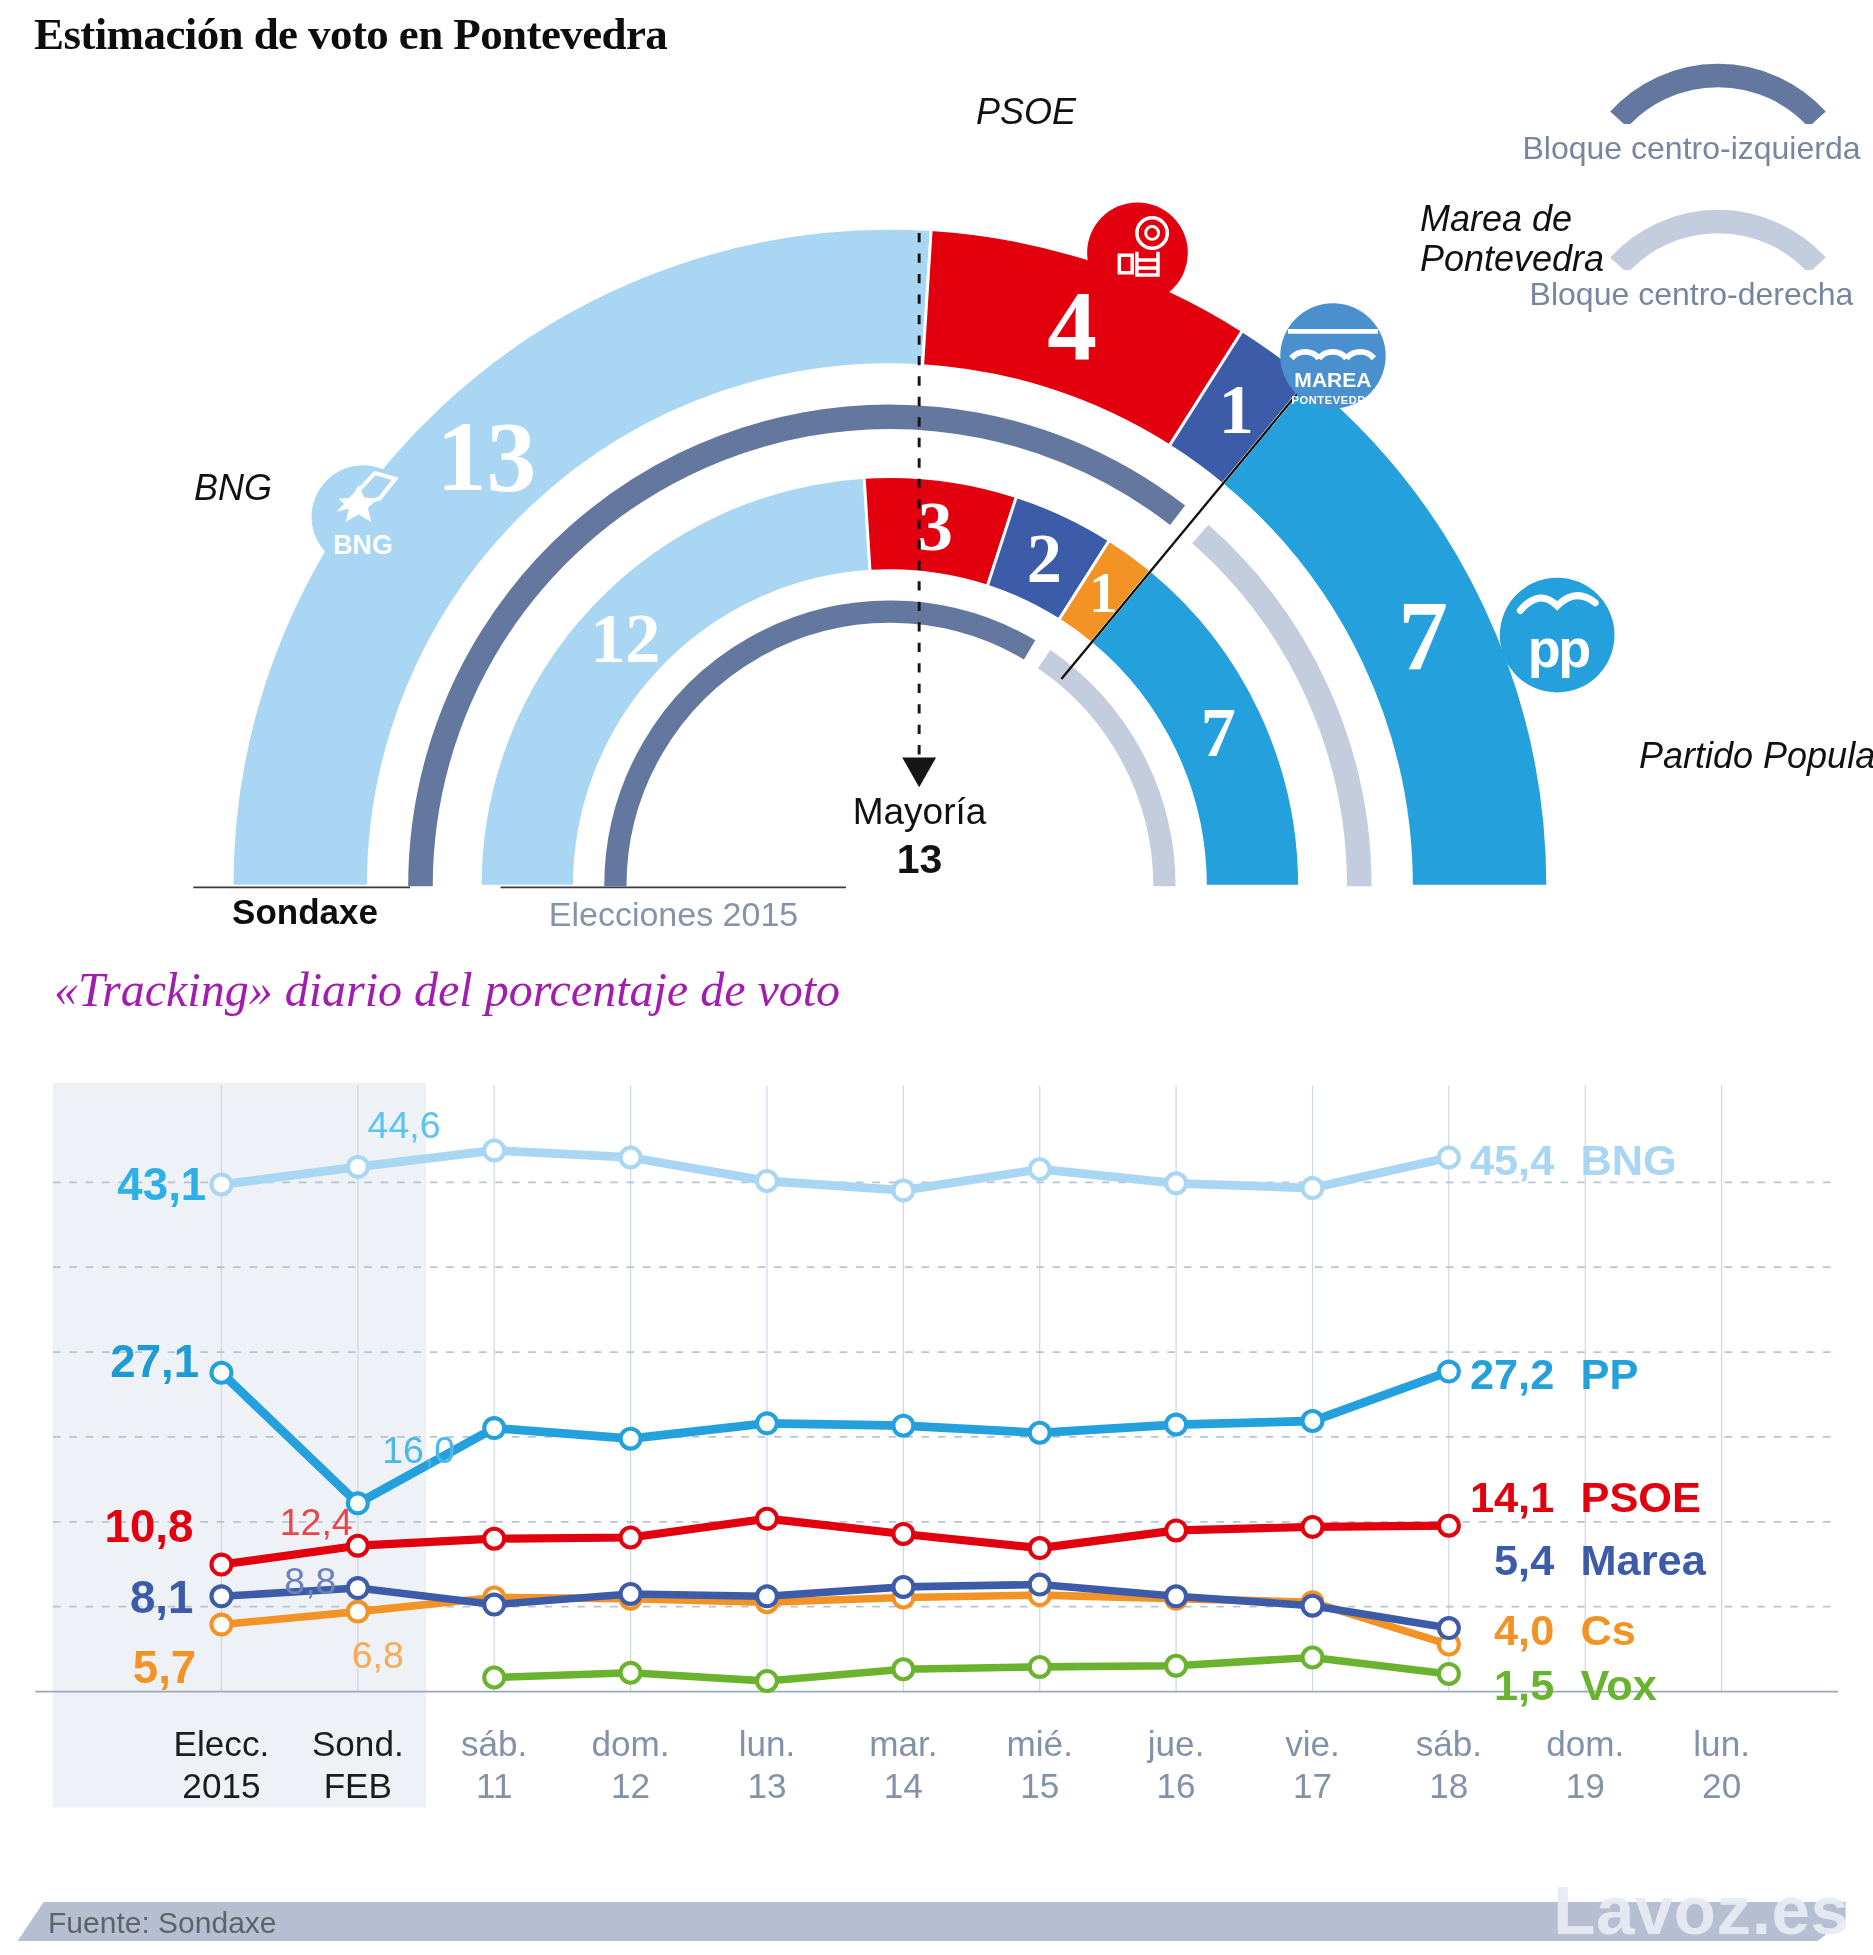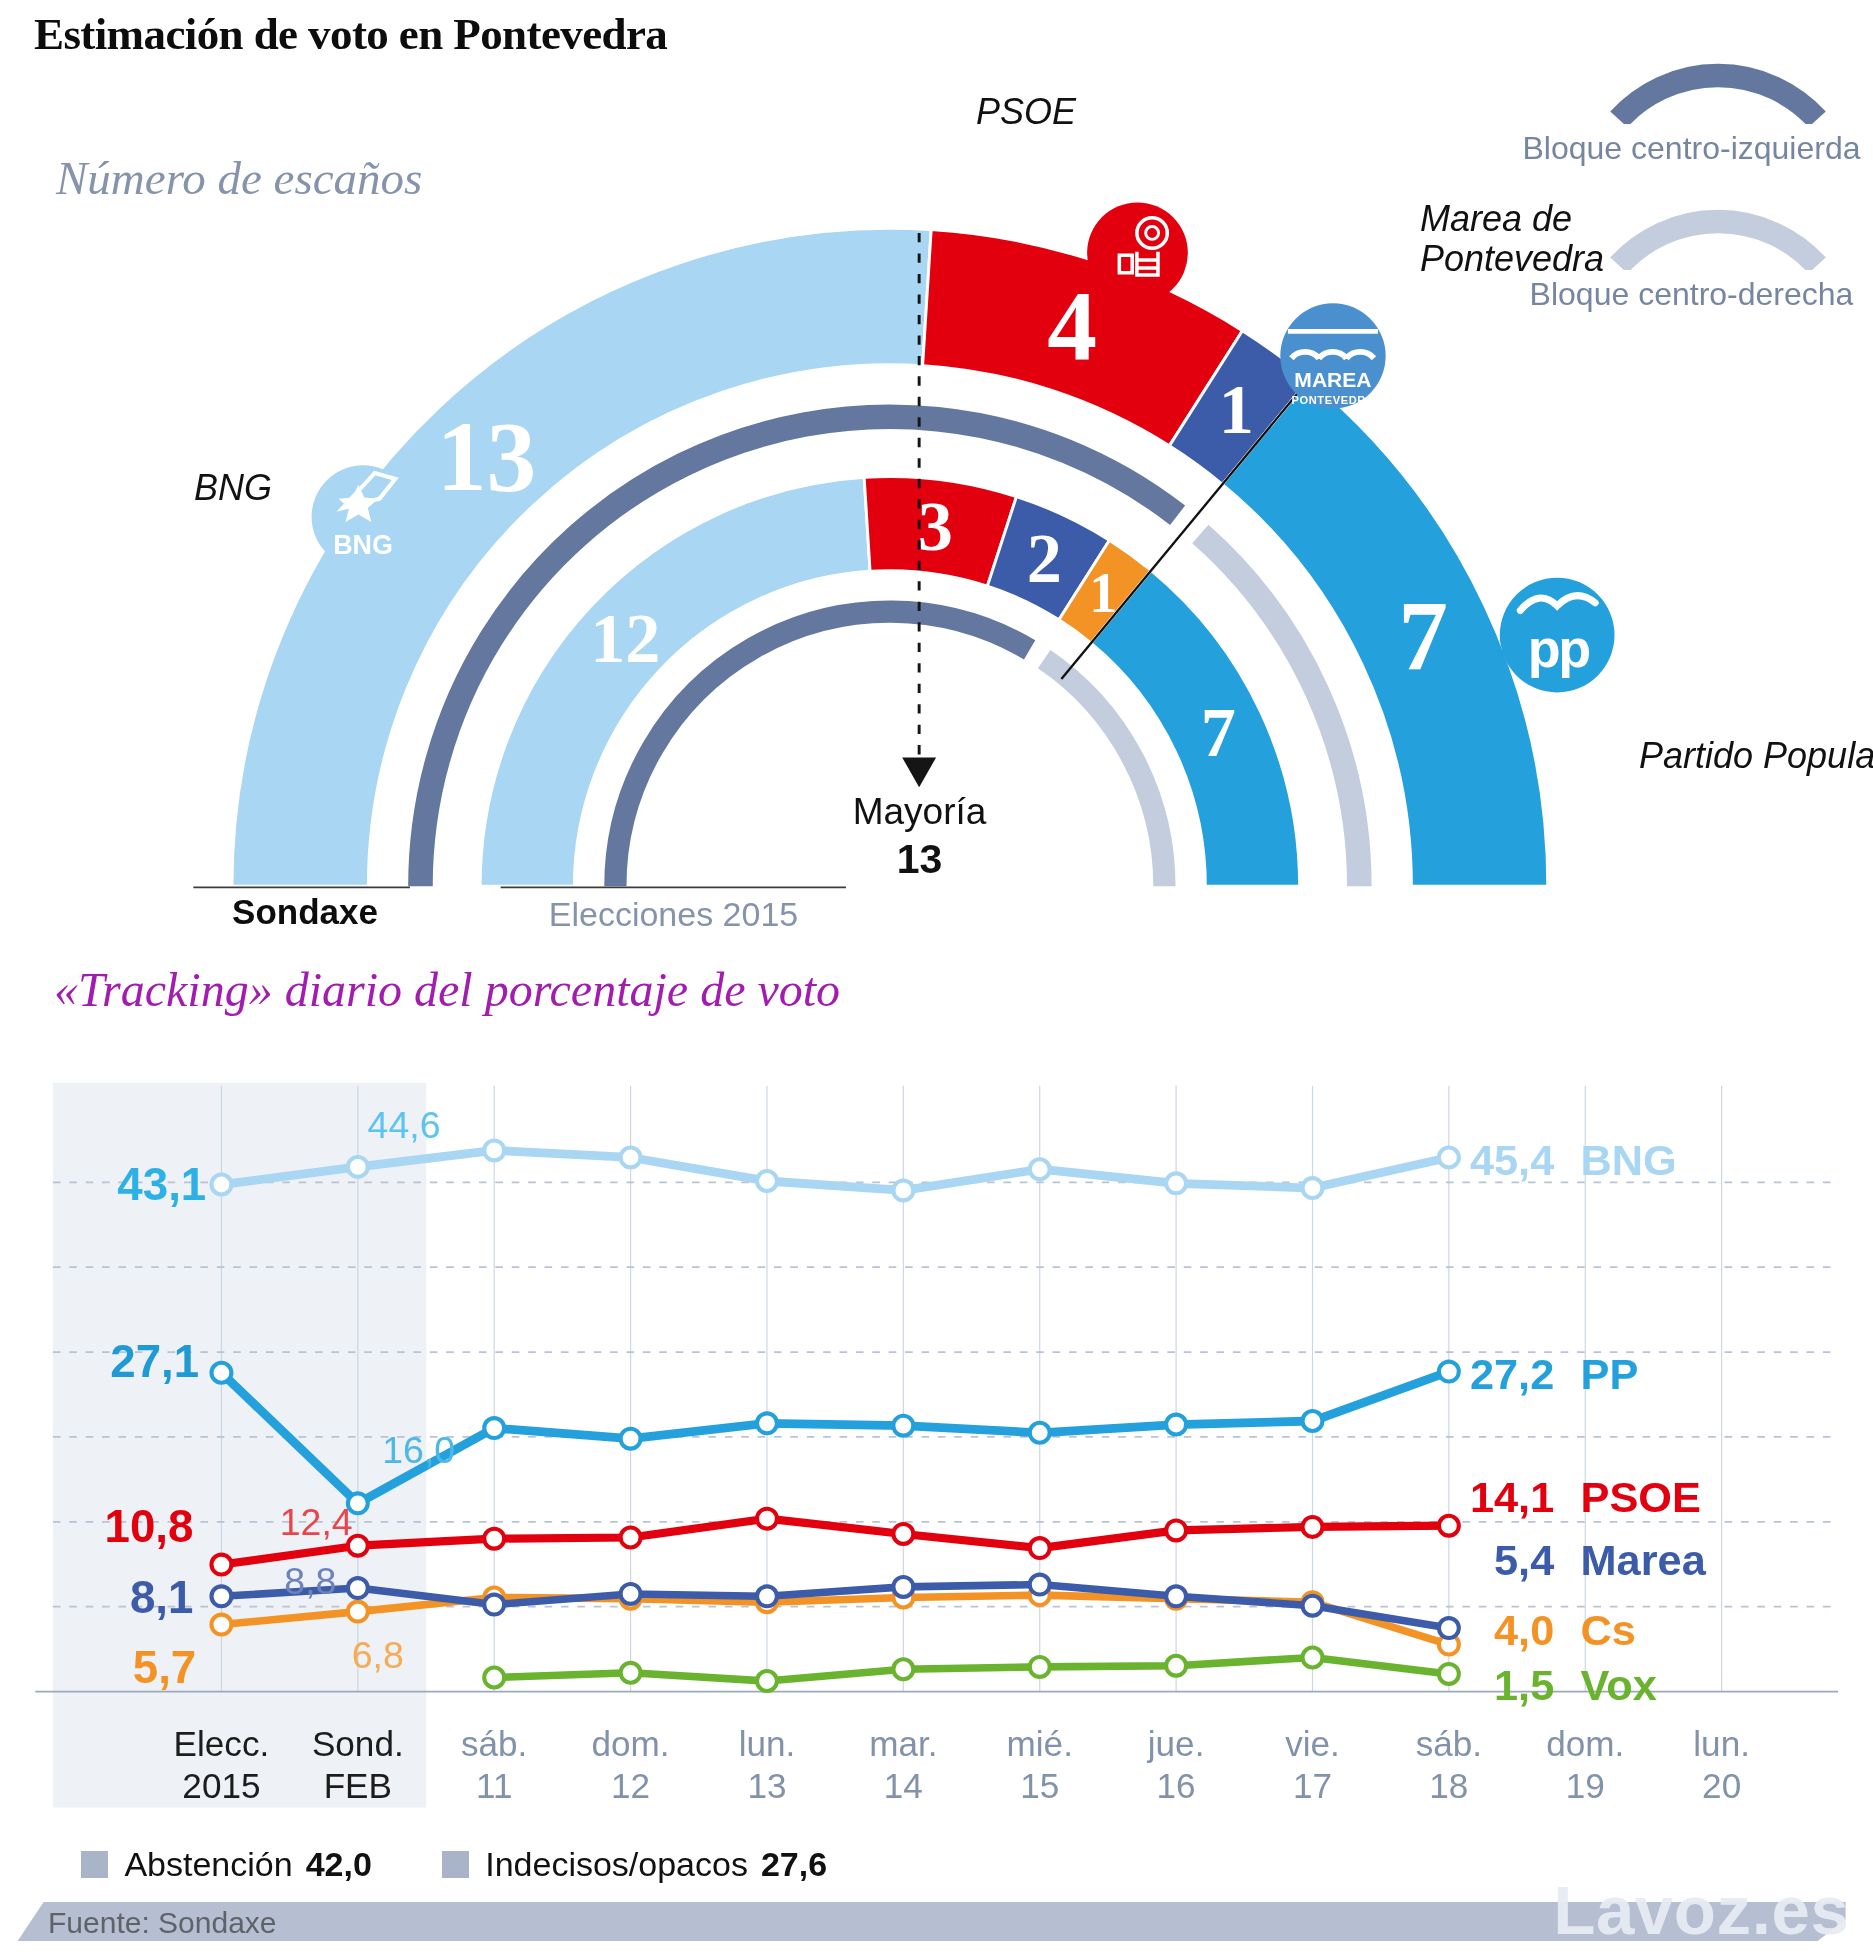--- a/index.html
+++ b/index.html
@@ -208,21 +208,20 @@
       <text x="2242" y="3072" text-anchor="middle" font-size="60" fill="#8292aa">17</text>
       <text x="2475" y="3000" text-anchor="middle" font-size="60" fill="#8292aa">sáb.</text>
       <text x="2475" y="3072" text-anchor="middle" font-size="60" fill="#8292aa">18</text>
       <text x="2708" y="3000" text-anchor="middle" font-size="60" fill="#8292aa">dom.</text>
       <text x="2708" y="3072" text-anchor="middle" font-size="60" fill="#8292aa">19</text>
       <text x="2941" y="3000" text-anchor="middle" font-size="60" fill="#8292aa">lun.</text>
       <text x="2941" y="3072" text-anchor="middle" font-size="60" fill="#8292aa">20</text>
     </svg>
 
   <div id="title" class="abs serif">Estimación de voto en Pontevedra</div>
-  <div id="subtitle" class="abs serif">Número de escaños</div>
 
   <svg class="abs legend-arc" style="top:54px;" viewBox="0 0 400 120">
     <path d="M 30 112 A 230 230 0 0 1 370 112" fill="none" stroke-width="40" stroke="#64789f"></path>
   </svg>
   <div class="abs legend-lbl" style="top:130px;">Bloque centro-izquierda</div>
   <svg class="abs legend-arc" style="top:200px;" viewBox="0 0 400 120">
     <path d="M 30 112 A 230 230 0 0 1 370 112" fill="none" stroke-width="40" stroke="#c3cdde"></path>
   </svg>
   <div class="abs legend-lbl" style="top:276px;">Bloque centro-derecha</div>
 
@@ -232,27 +231,19 @@
   <div id="lbl-pp" class="abs party-lbl">Partido Popular</div>
 
   <div id="lbl-mayoria" class="abs">Mayoría</div>
   <div id="lbl-mayoria-n" class="abs">13</div>
 
   <div id="lbl-sondaxe" class="abs">Sondaxe</div>
   <div id="lbl-elec2015" class="abs">Elecciones 2015</div>
 
   <div id="track-title" class="abs serif">«Tracking» diario del porcentaje de voto</div>
 
-  <div id="bottom-legend" class="abs">
-    <span class="sq"></span>
-    <span class="blg-label">Abstención</span>
-    <span class="blg-value">42,0</span>
-    <span class="sq"></span>
-    <span class="blg-label">Indecisos/opacos</span>
-    <span class="blg-value" style="margin-right:0;">27,6</span>
-  </div>
 
   <div id="footer-bar" class="abs"></div>
   <div id="footer-src" class="abs">Fuente: Sondaxe</div>
   <div id="watermark" class="abs">Lavoz.es</div>
 
 </div>
 
 
 </body></html>

